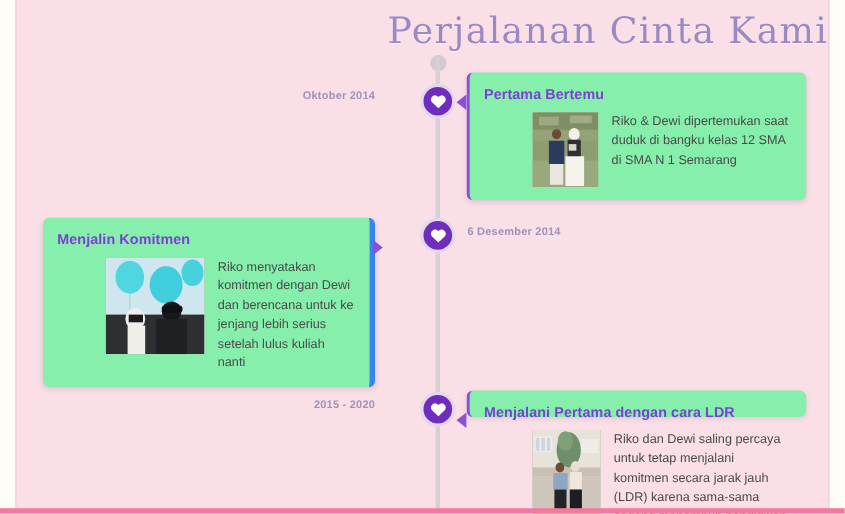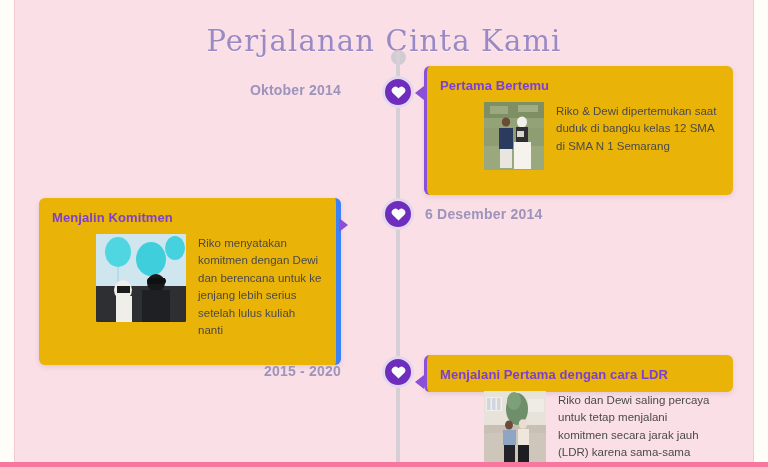--- a/index.html
+++ b/index.html
@@ -38,26 +38,26 @@
   #bottom-bar {
     position: absolute;
     left: 0; right: 0; bottom: 0;
     height: 5px;
     background: #f8779f;
   }
 
   
   .page-title {
     position: absolute;
-    top: 24px;
+    top: 8px;
     left: 0;
     width: 100%;
-    text-align: center;
+    text-align: right;
     font-family: "DejaVu Serif", "Liberation Serif", serif;
-    font-size: 29px;
+    font-size: 33px;
     font-weight: 400;
     letter-spacing: 1.2px;
     color: #9b89c4;
     text-shadow: 0 1px 0 rgba(255,255,255,.45);
   }
 
   
   .spine {
     position: absolute;
     left: 383px;
@@ -99,36 +99,36 @@
     display: flex;
     align-items: center;
     justify-content: center;
     z-index: 4;
   }
   .marker svg { width: 15px; height: 14px; display: block; }
 
   
   .date {
     position: absolute;
-    font-size: 14px;
+    font-size: 10px;
     font-weight: bold;
     color: #9d93bb;
     white-space: nowrap;
     letter-spacing: .2px;
   }
   .date.right-side { left: 410px; }
   .date.left-side  { right: 412px; text-align: right; }
 
   
   .card {
     position: absolute;
-    background: #eab308;
+    background: #86efac;
     border-radius: 6px;
     box-shadow: 0 2px 5px rgba(120,80,120,.16);
-    padding: 12px 14px 25px 13px;
+    padding: 12px 14px 12px 13px;
   }
   .card.right-side {
     left: 409px;
     right: 20px;
     border-left: 3px solid #8b4fd8;
   }
   .card.left-side {
     left: 24px;
     right: 412px;
     border-right: 5px solid #3b82f6;

